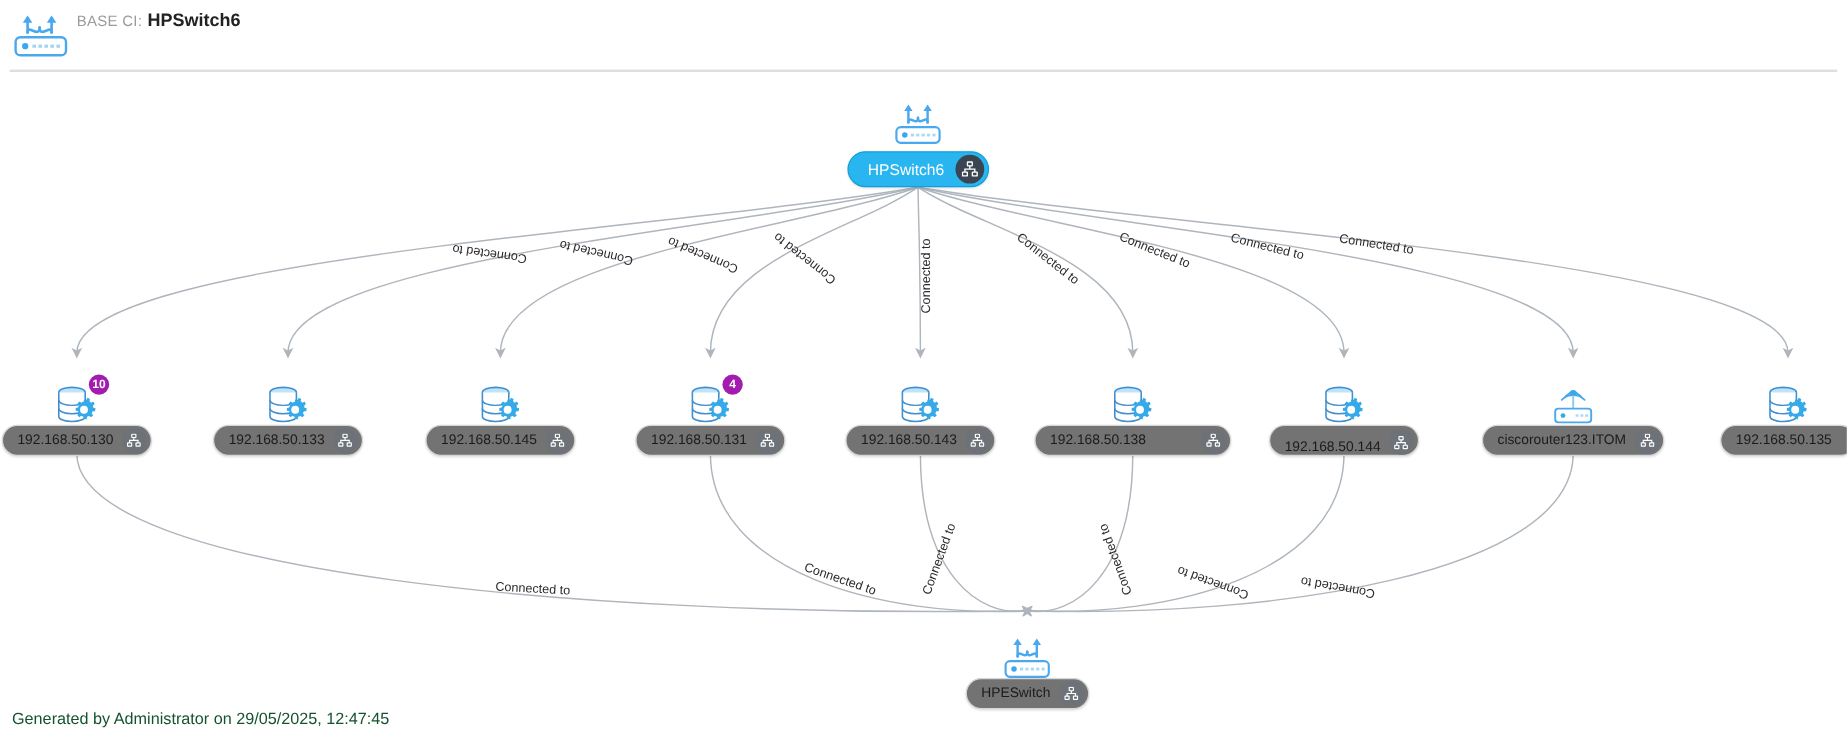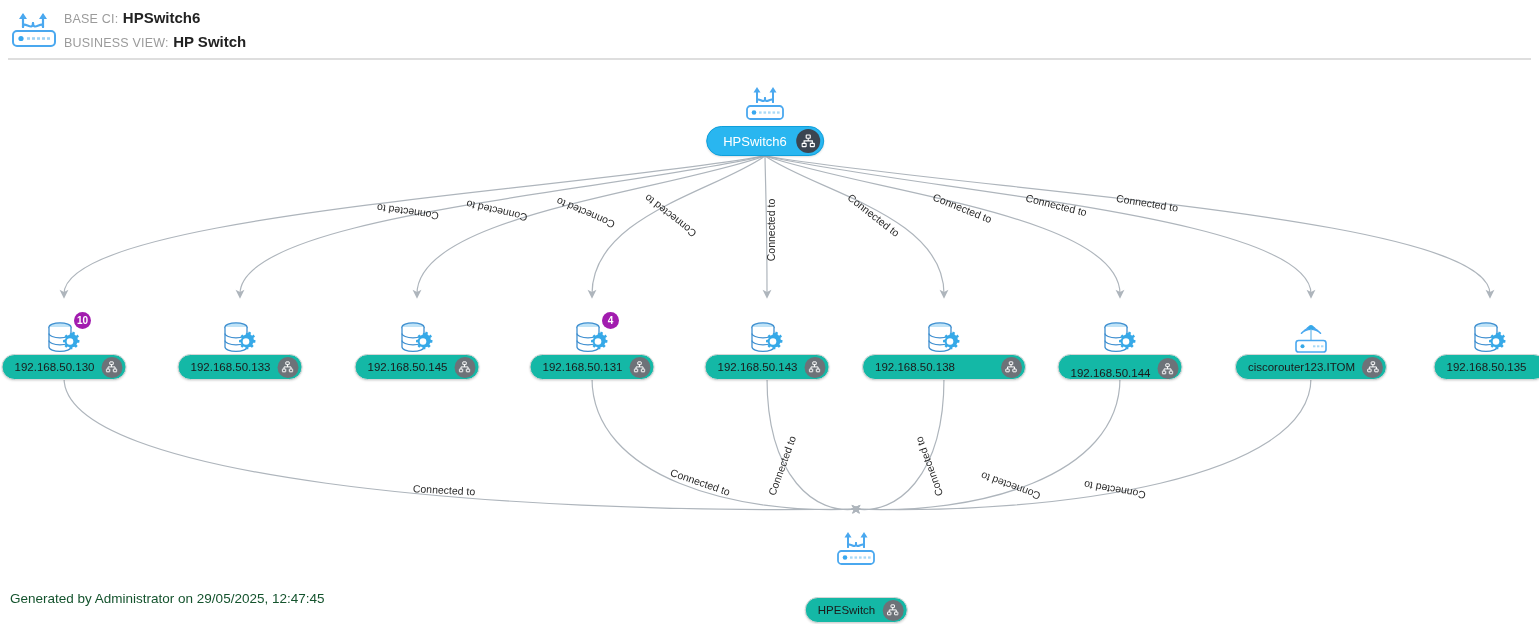--- a/index.html
+++ b/index.html
@@ -105,21 +105,21 @@
     z-index: 5;
   }
 
   .pill {
     position: absolute;
     left: 50%;
     transform: translateX(-50%);
     height: 26px;
     display: flex;
     align-items: center;
-    background: #14b8a6;
+    background: #737373;
     border: 1px solid #d6d6d6;
     border-radius: 13px;
     box-shadow: 0 1px 2px rgba(0,0,0,.13);
     padding-left: 12px;
     padding-right: 3px;
     white-space: nowrap;
     box-sizing: border-box;
   }
   .pill-label {
     font-size: 11.5px;
@@ -192,24 +192,20 @@
         <rect x="32" y="27.2" width="3" height="2.6"></rect>
         <rect x="37" y="27.2" width="3" height="2.6"></rect>
       </g>
     </svg>
   </div>
 
   <div id="header-text">
     <div class="hdr-line">
       <span class="hdr-key">BASE CI:</span>
       <span class="hdr-val">HPSwitch6</span>
-    </div>
-    <div class="hdr-line">
-      <span class="hdr-key">BUSINESS VIEW:</span>
-      <span class="hdr-val">HP Switch</span>
     </div>
   </div>
 
   <div id="header-rule"></div>
 </div>
 
 <div id="canvas">
   <svg id="edge-layer" viewBox="0 0 1539 624">
     <defs>
       <marker id="arrow" markerWidth="9" markerHeight="9" refX="4" refY="4.5" orient="auto">
@@ -302,21 +298,21 @@
     <rect x="8" y="24" width="36" height="13" rx="3.5" ry="3.5" fill="#ffffff" stroke="#4aa8ef" stroke-width="1.8"></rect>
     <circle cx="15" cy="30.5" r="2.3" fill="#38a8f0"></circle>
     <g fill="#a8d9f7">
       <rect x="20" y="29.4" width="2.6" height="2.3"></rect>
               <rect x="24.5" y="29.4" width="2.6" height="2.3"></rect>
       <rect x="29" y="29.4" width="2.6" height="2.3"></rect>
               <rect x="33.5" y="29.4" width="2.6" height="2.3"></rect>
       <rect x="38" y="29.4" width="2.6" height="2.3"></rect>
     </g>
   </svg></div>
-        <div class="pill" style="top: 38px; margin-top: 32px;">
+        <div class="pill" style="top: 38px;">
           <span class="pill-label">HPESwitch</span>
           <span class="pill-btn">
             <svg width="12" height="12" viewBox="0 0 14 14">
     <g fill="none" stroke="#ffffff" stroke-width="1.15">
       <rect x="5" y="1" width="4" height="3.2" rx="0.4"></rect>
       <rect x="0.9" y="9.4" width="4" height="3.2" rx="0.4"></rect>
       <rect x="9.1" y="9.4" width="4" height="3.2" rx="0.4"></rect>
       <path d="M7 4.2 L7 6.9 M2.9 9.4 L2.9 6.9 L11.1 6.9 L11.1 9.4"></path>
     </g>
   </svg>

